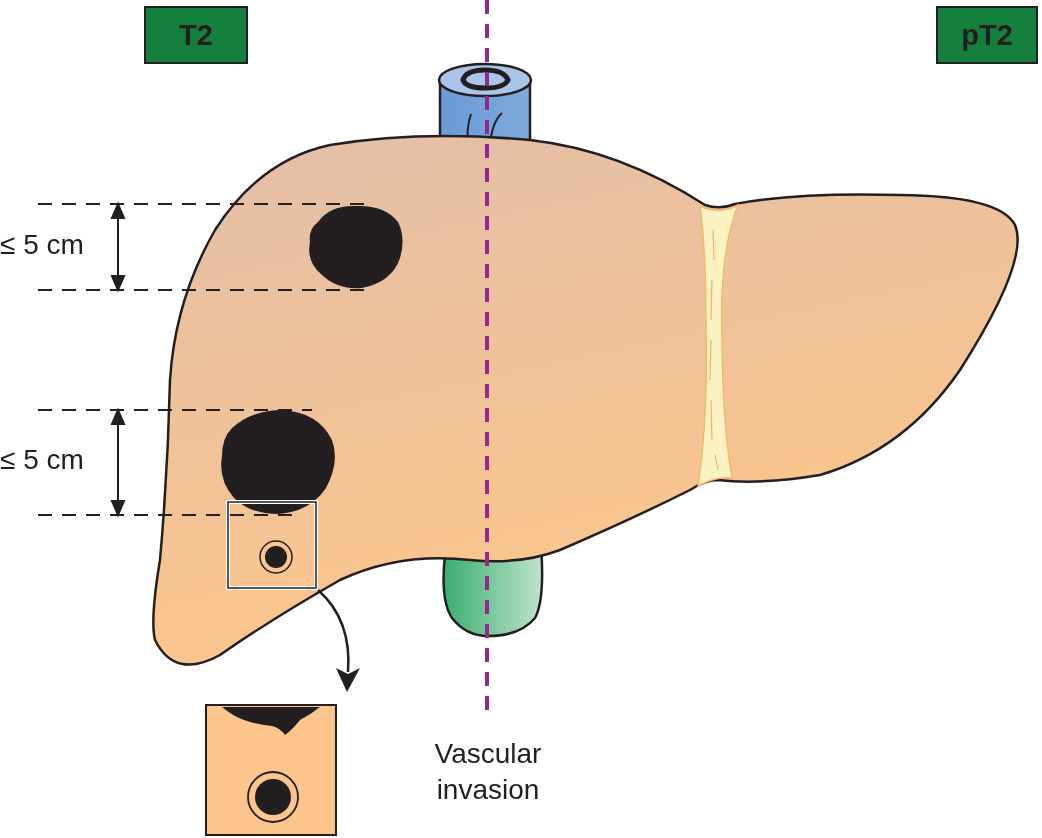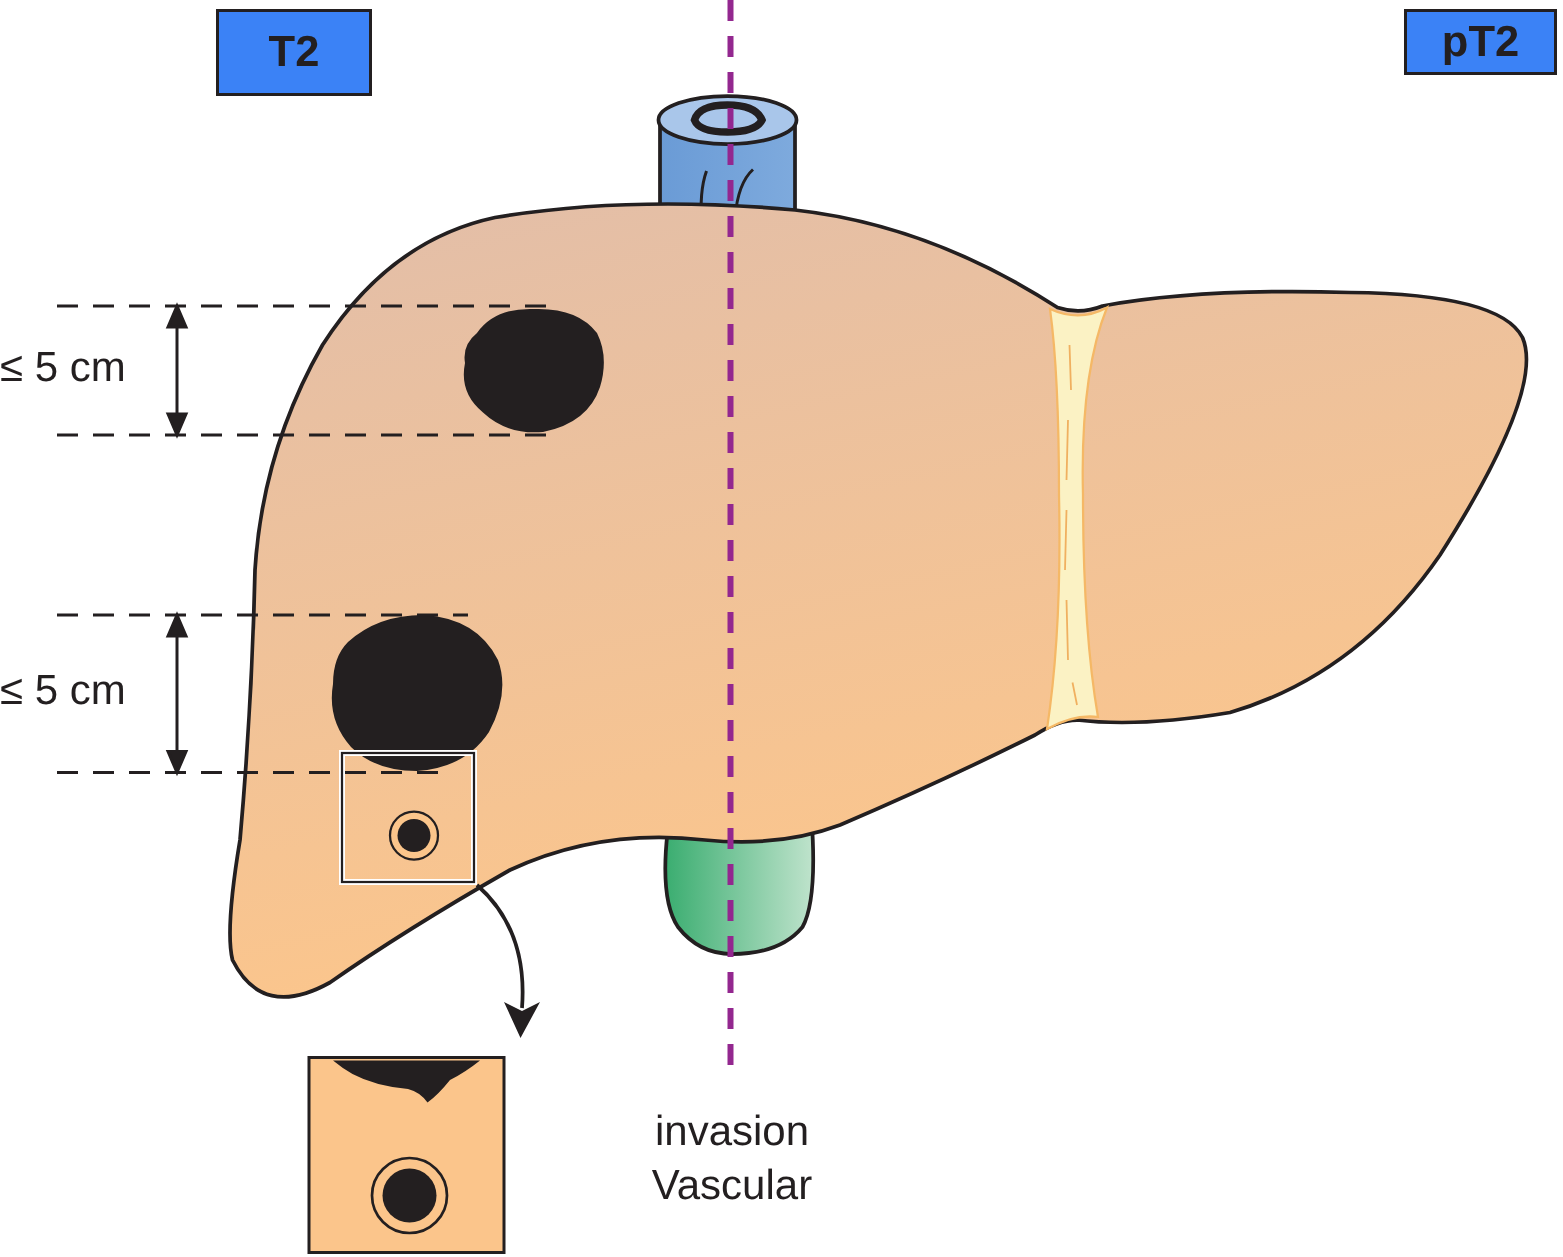--- a/index.html
+++ b/index.html
@@ -1,18 +1,18 @@
 <!DOCTYPE html>
 <html><head>
   <meta charset="utf-8">
   <style>
     html, body { margin: 0; padding: 0; background: #ffffff; }
     body { width: 1042px; height: 838px; position: relative; overflow: hidden; font-family: "Liberation Sans", sans-serif; }
     svg { position: absolute; left: 0; top: 0; }
-    .label-box { position: absolute; border: 2px solid #231f20; background: #3b82f6; box-sizing: border-box;
+    .label-box { position: absolute; border: 2px solid #231f20; background: #15803d; box-sizing: border-box;
       display: flex; align-items: center; justify-content: center; font-weight: bold; font-size: 29px; color: #231f20;
       font-family: "Liberation Sans", sans-serif; }
     .measure-label { position: absolute; font-size: 28px; color: #231f20; font-family: "Liberation Sans", sans-serif; white-space: nowrap; text-align: right; }
     .caption { position: absolute; font-size: 28px; color: #231f20; text-align: center; line-height: 36px; font-family: "Liberation Sans", sans-serif; }
   </style>
 </head>
 <body>
 
 <svg width="1042" height="838" viewBox="0 0 1042 838">
   <defs>
@@ -101,21 +101,21 @@
     <line x1="38" y1="515" x2="300" y2="515" stroke-dasharray="14,10"></line>
     <line x1="118" y1="414" x2="118" y2="511"></line>
     <path d="M112 424 L118 410 L124 424 Z" fill="#231f20"></path>
     <path d="M112 501 L118 515 L124 501 Z" fill="#231f20"></path>
   </g>
 
   <line x1="487" y1="0" x2="487" y2="715" stroke="#93278f" stroke-width="4" stroke-dasharray="14,10"></line>
 </svg>
 
 <div class="label-box" style="left:144px; top:6px; width:104px; height:58px;">T2</div>
-<div class="label-box" style="left:936px; top:6px; width:102px; height:44px;">pT2</div>
+<div class="label-box" style="left:936px; top:6px; width:102px; height:58px;">pT2</div>
 
 <div class="measure-label" style="left:0px; top:229px;">≤ 5 cm</div>
 <div class="measure-label" style="left:0px; top:444px;">≤ 5 cm</div>
 
 <div class="caption" style="left:400px; top:736px; width:176px;">
+  <div>Vascular</div>
   <div>invasion</div>
-  <div>Vascular</div>
 </div>
 
 </body></html>

